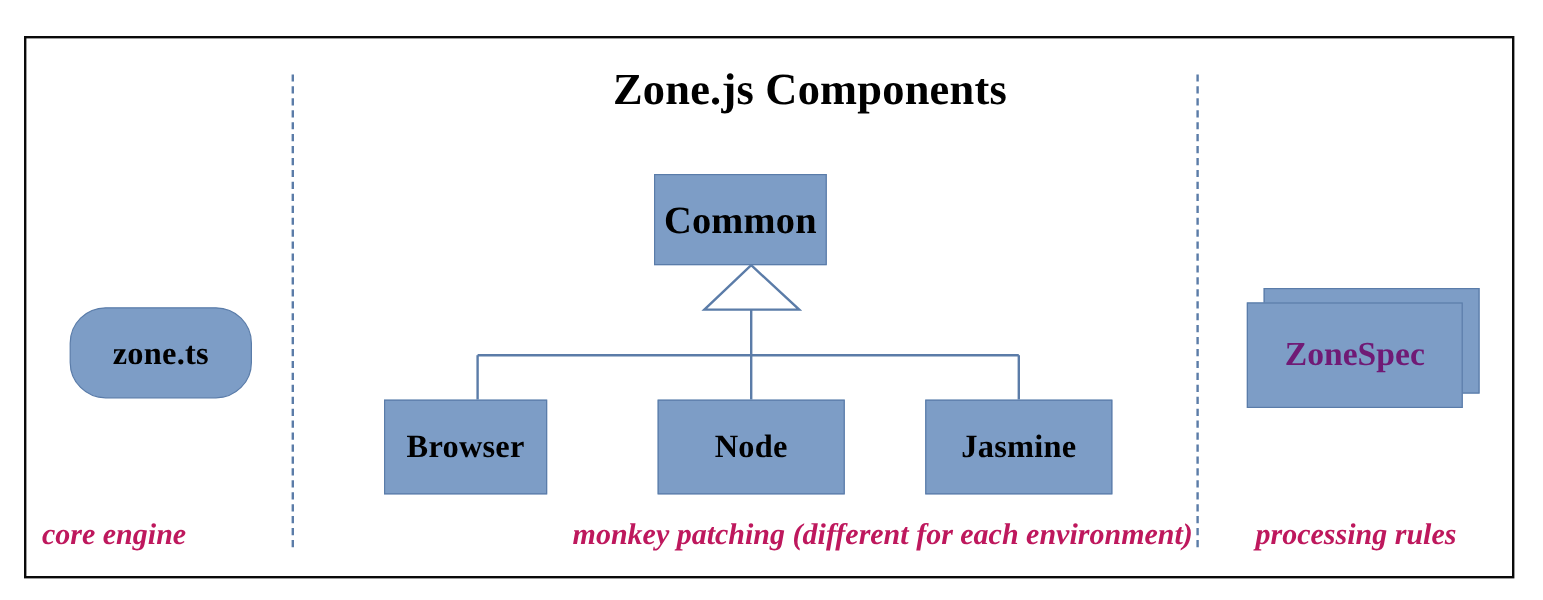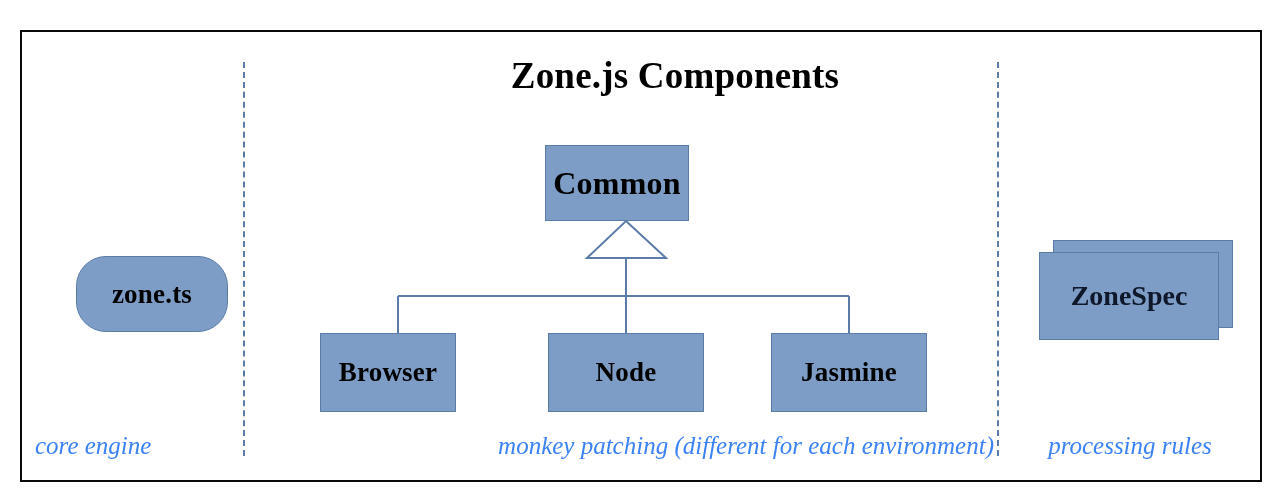--- a/index.html
+++ b/index.html
@@ -67,21 +67,21 @@
     box-sizing: border-box;
     display: flex;
     align-items: center;
     justify-content: center;
     color: #000000;
     font-weight: bold;
     font-size: 27px;
     letter-spacing: 0.2px;
   }
 
-  .node-zonets   { left: 76px;  top: 256px; width: 152px; height: 76px; border-radius: 30px; }
+  .node-zonets   { left: 58px;  top: 256px; width: 152px; height: 76px; border-radius: 30px; }
   .node-common   { left: 545px; top: 145px; width: 144px; height: 76px; font-size: 32px; }
   .node-browser  { left: 320px; top: 333px; width: 136px; height: 79px; }
   .node-node     { left: 548px; top: 333px; width: 156px; height: 79px; }
   .node-jasmine  { left: 771px; top: 333px; width: 156px; height: 79px; }
 
   
   .stack {
     position: absolute;
     left: 1039px;
     top: 240px;
@@ -105,40 +105,40 @@
     width: 180px;
     height: 88px;
     background: #7d9dc6;
     border: 1px solid #5a7ca9;
     box-sizing: border-box;
     display: flex;
     align-items: center;
     justify-content: center;
     font-weight: bold;
     font-size: 28px;
-    color: #0f172a;
+    color: #701a75;
   }
 
   
   .connectors {
     position: absolute;
     left: 0;
     top: 0;
     width: 1286px;
     height: 500px;
     pointer-events: none;
   }
 
   
   .caption {
     position: absolute;
     font-style: italic;
-    font-weight: normal;
+    font-weight: bold;
     font-size: 25px;
-    color: #3b82f6;
+    color: #be185d;
     white-space: nowrap;
   }
   .caption-core  { left: 35px;  top: 432px; }
   .caption-mid   { left: 258px; top: 432px; width: 736px; text-align: right; }
   .caption-rules { left: 1004px; top: 432px; width: 252px; text-align: center; }
 </style>
 </head>
 <body>
 
 <div id="canvas">

